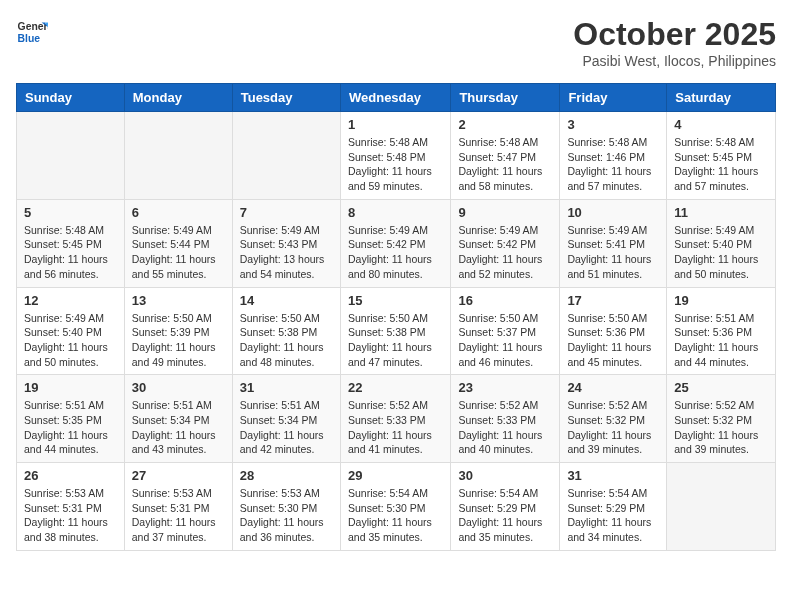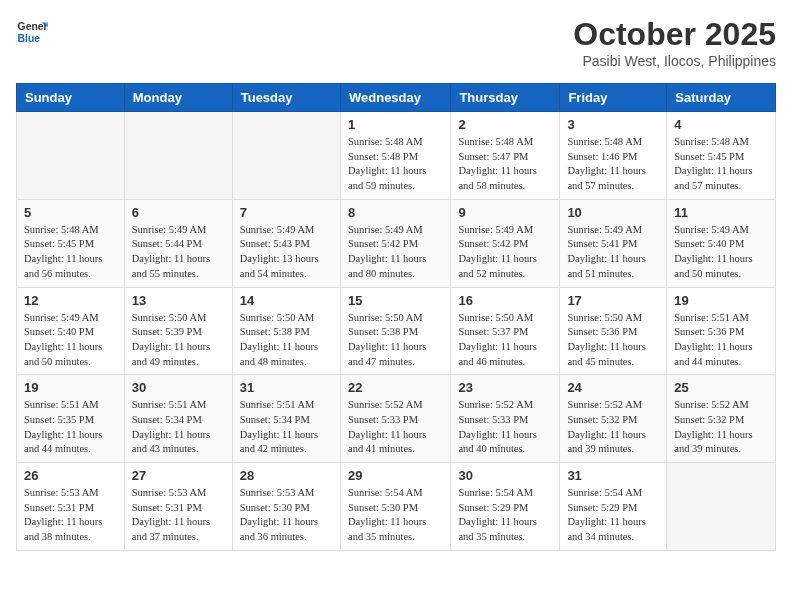--- a/index.html
+++ b/index.html
@@ -67,21 +67,20 @@
     .day-num {
       font-weight: bold;
       font-size: 13px;
       margin-bottom: 3px;
       display: block;
     }
     .day-info {
       font-size: 10.5px;
       line-height: 1.4;
       color: #333;
-      font-family: Liberation Serif, serif;
     }
     .empty-cell {
       background: #f5f5f5 !important;
     }
   </style>
 </head>
 <body>
 
 <div class="header">
   <div class="logo">

